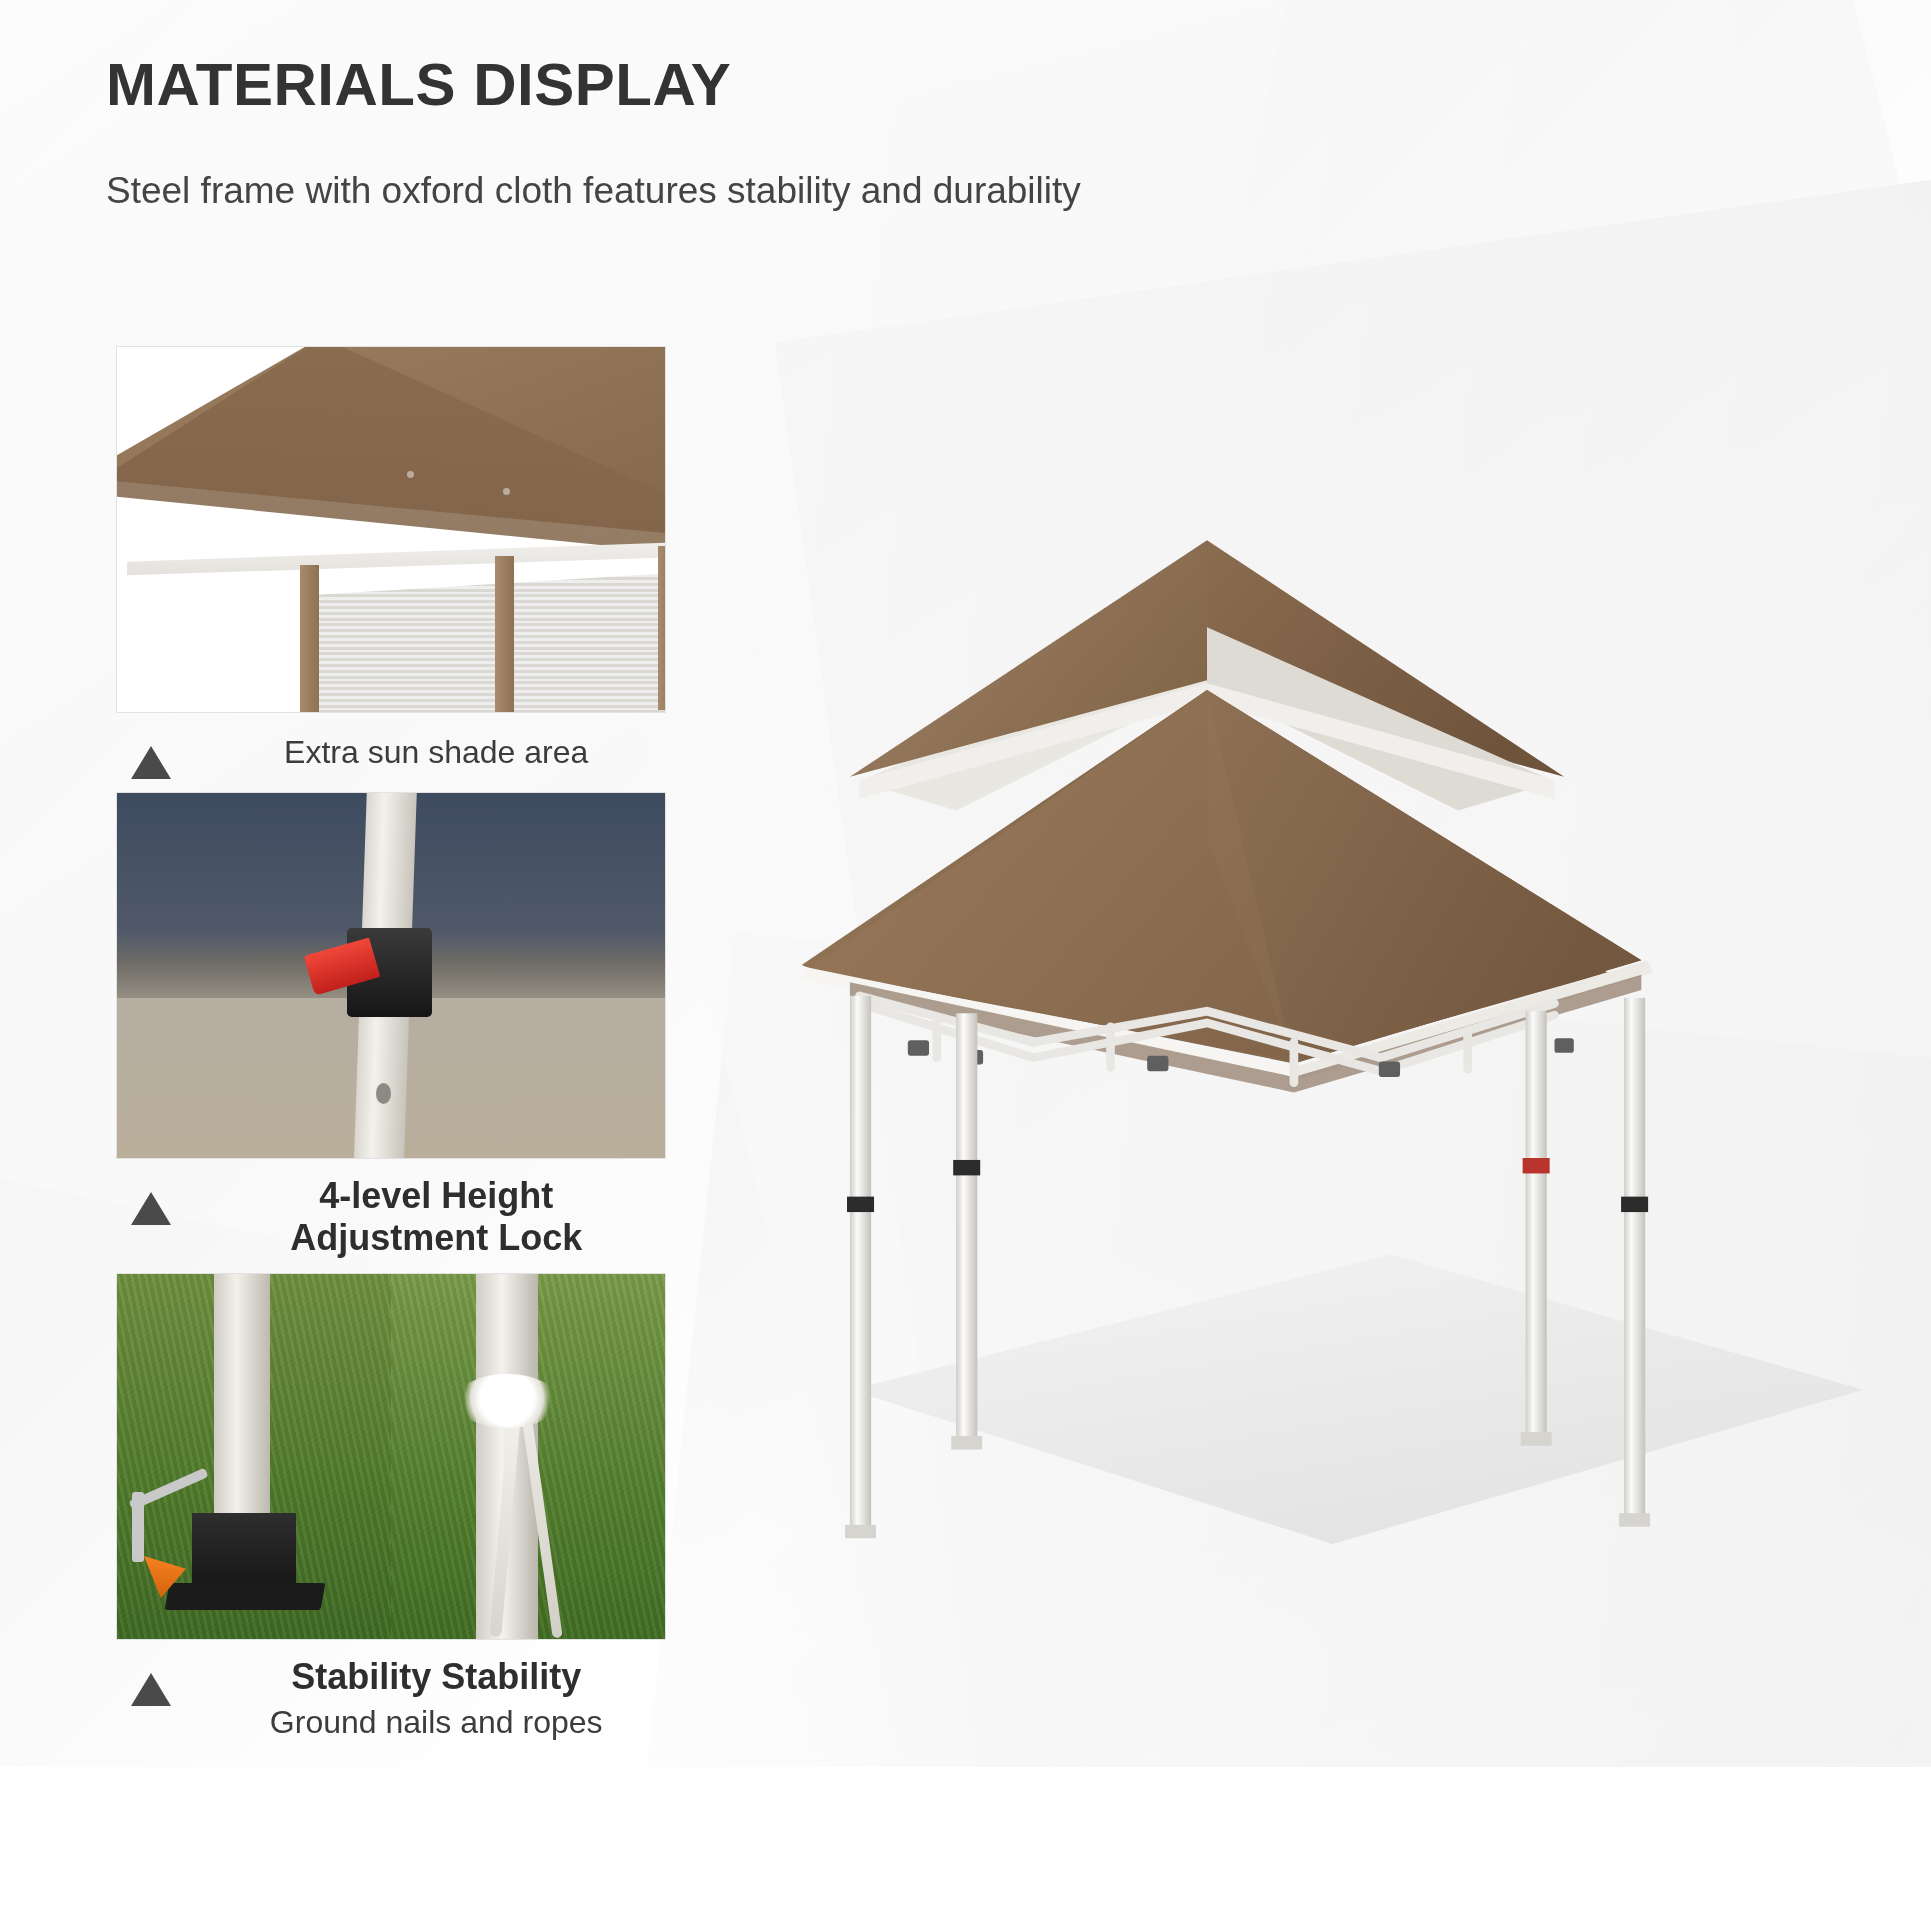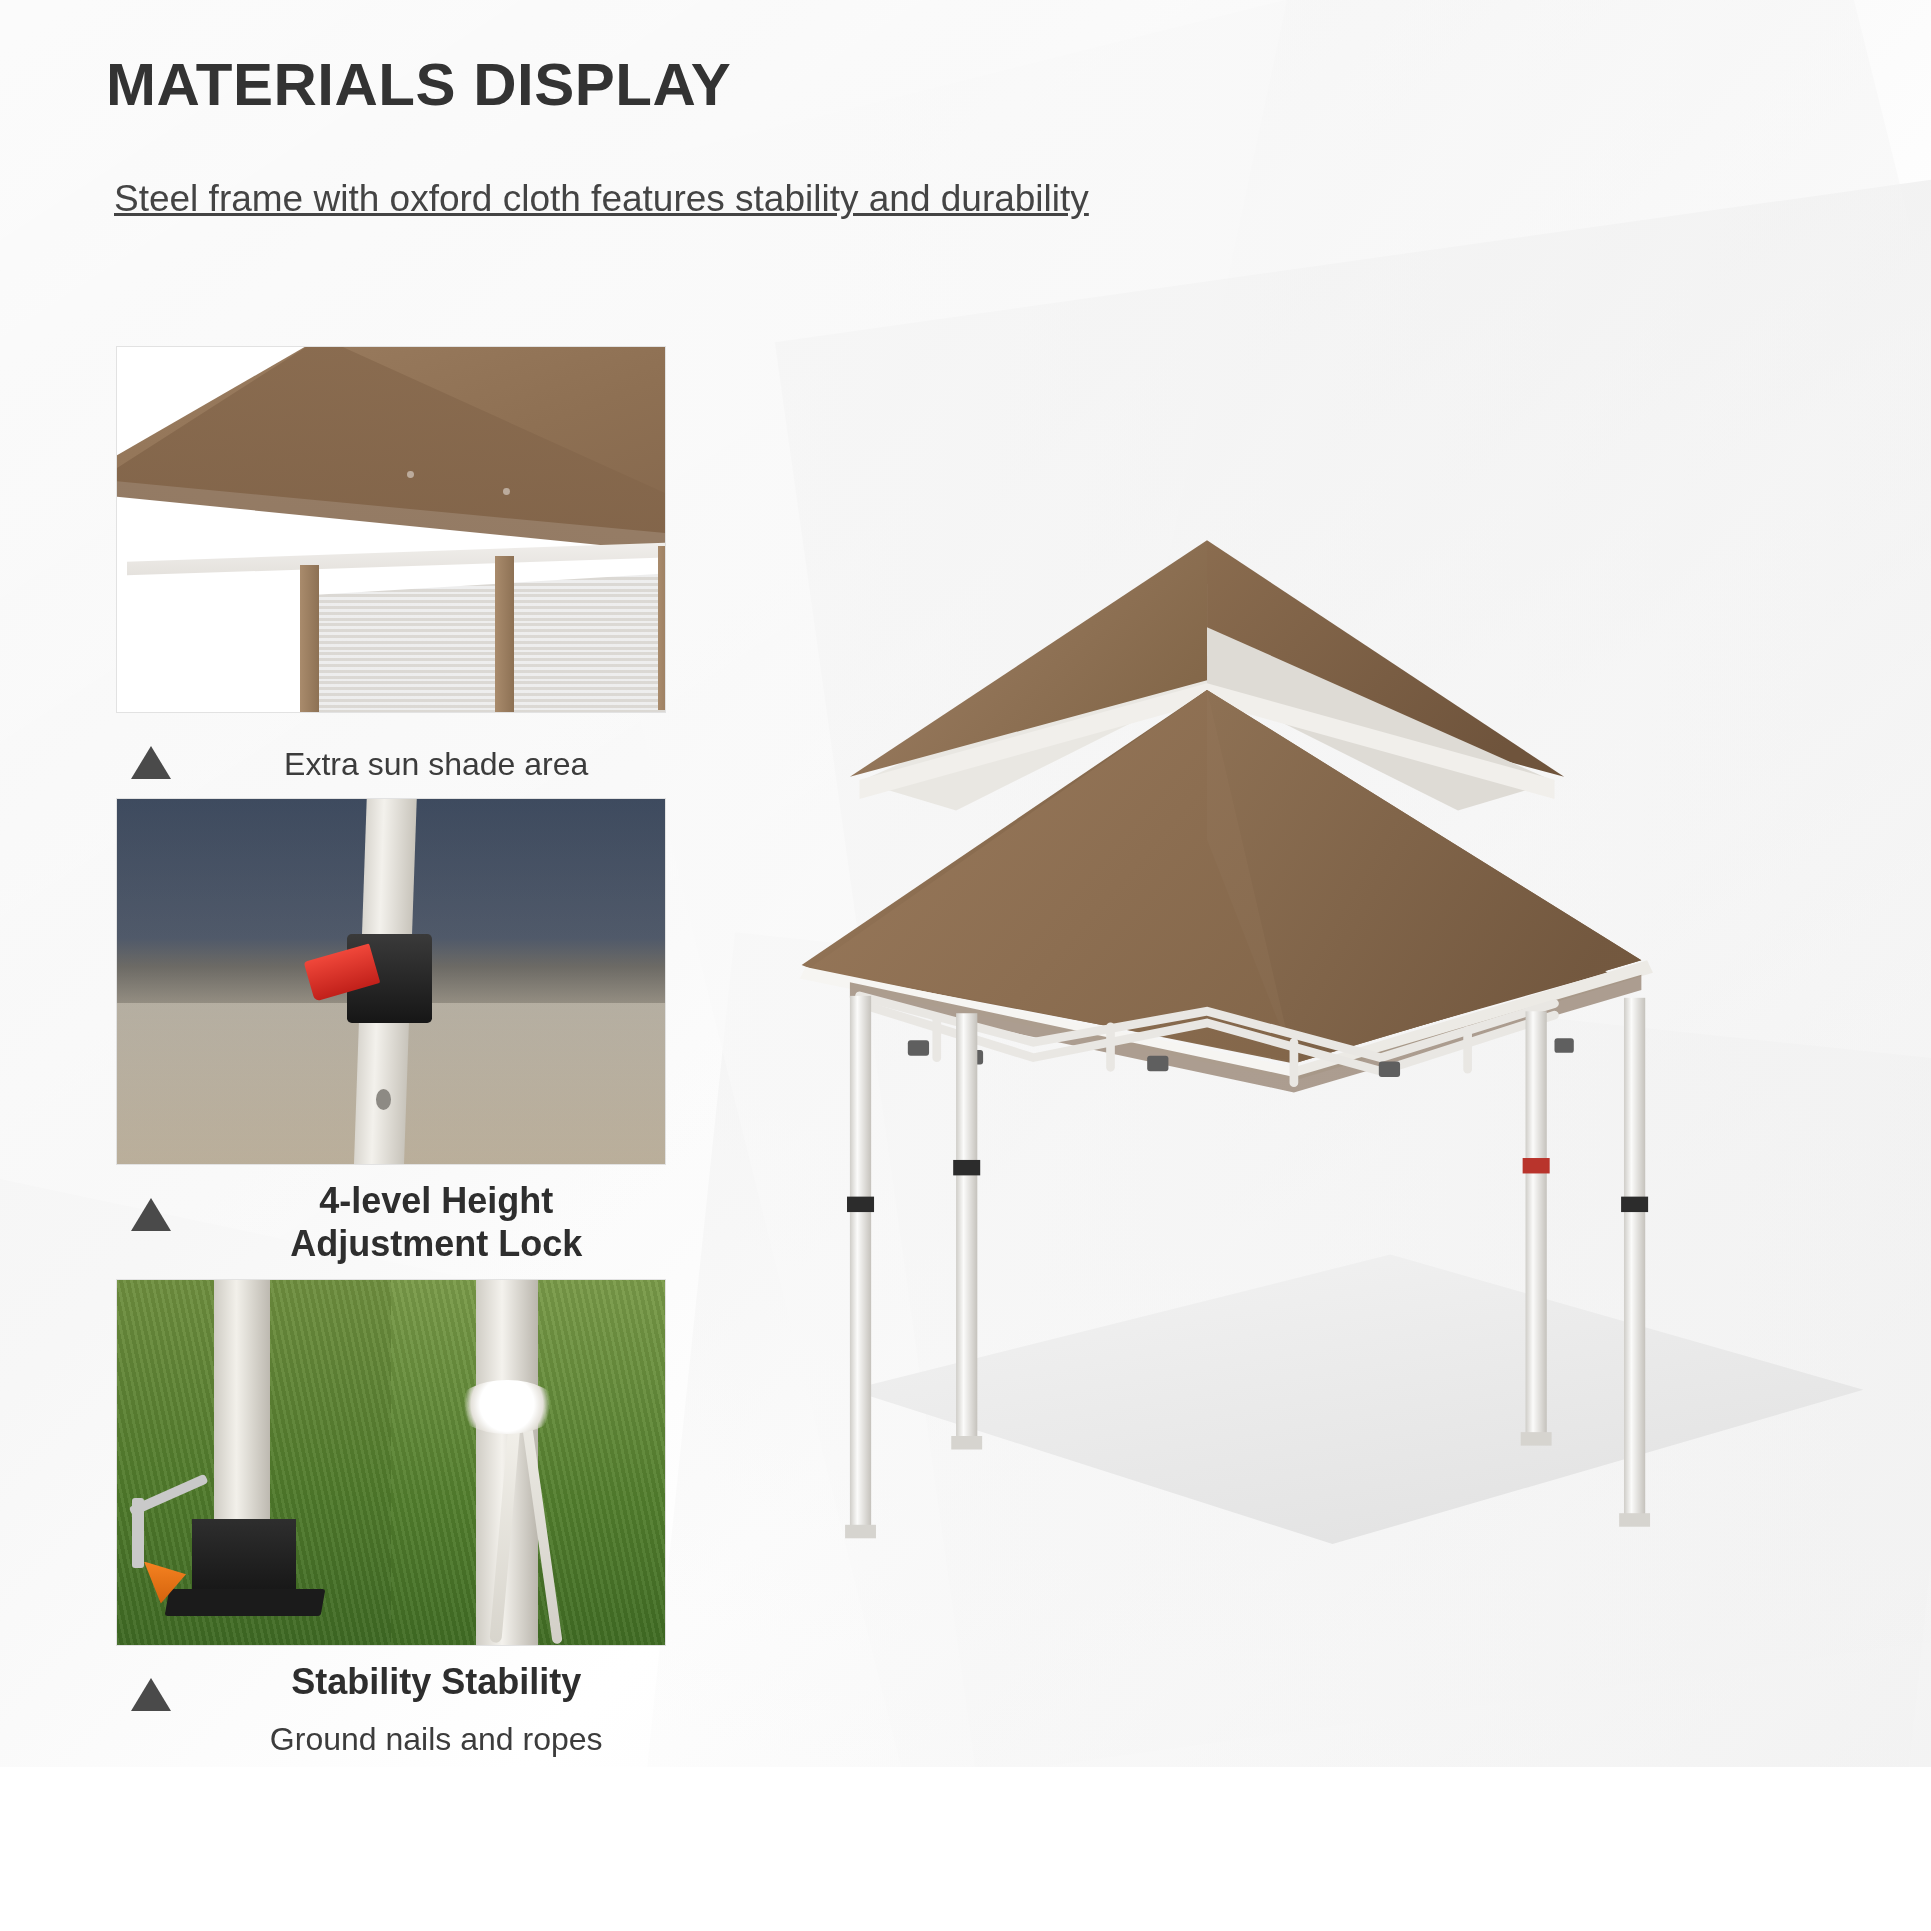--- a/index.html
+++ b/index.html
@@ -73,25 +73,24 @@
     left: -4.8px;
     top: 66px;
     width: 724px;
     height: 29px;
     background: rgba(235,235,235,0.95);
     z-index: -1;
   }
   .subtitle {
     font-size: 37px;
     color: #444444;
-    margin: 8px;
+    margin: 0;
     padding-top: 54px;
     white-space: nowrap;
     font-weight: normal;
-    text-decoration: underline;
   }
 
   
   .features {
     position: absolute;
     left: 116px;
     top: 346px;
     width: 560px;
   }
   .feature {
@@ -130,21 +129,20 @@
     font-size: 36px;
     font-weight: bold;
     color: #2e2e2e;
     line-height: 1.18;
   }
   .cap-sub {
     font-size: 32px;
     color: #3c3c3c;
     line-height: 1.25;
     padding-top: 3.9px;
-    margin-top: 12px;
   }
 
   
   .f1-sky { position:absolute; inset:0; background:#ffffff; }
   .f1-roof {
     position:absolute; left:-39px; top:-9.7px; width:676px; height:319px;
     background: linear-gradient(160deg,#9d7f62 0%, #8e7053 45%, #7d6047 100%);
     clip-path: polygon(36% 0%, 100% 0%, 100% 64%, 0% 44%);
   }
   .f1-roof2 {

